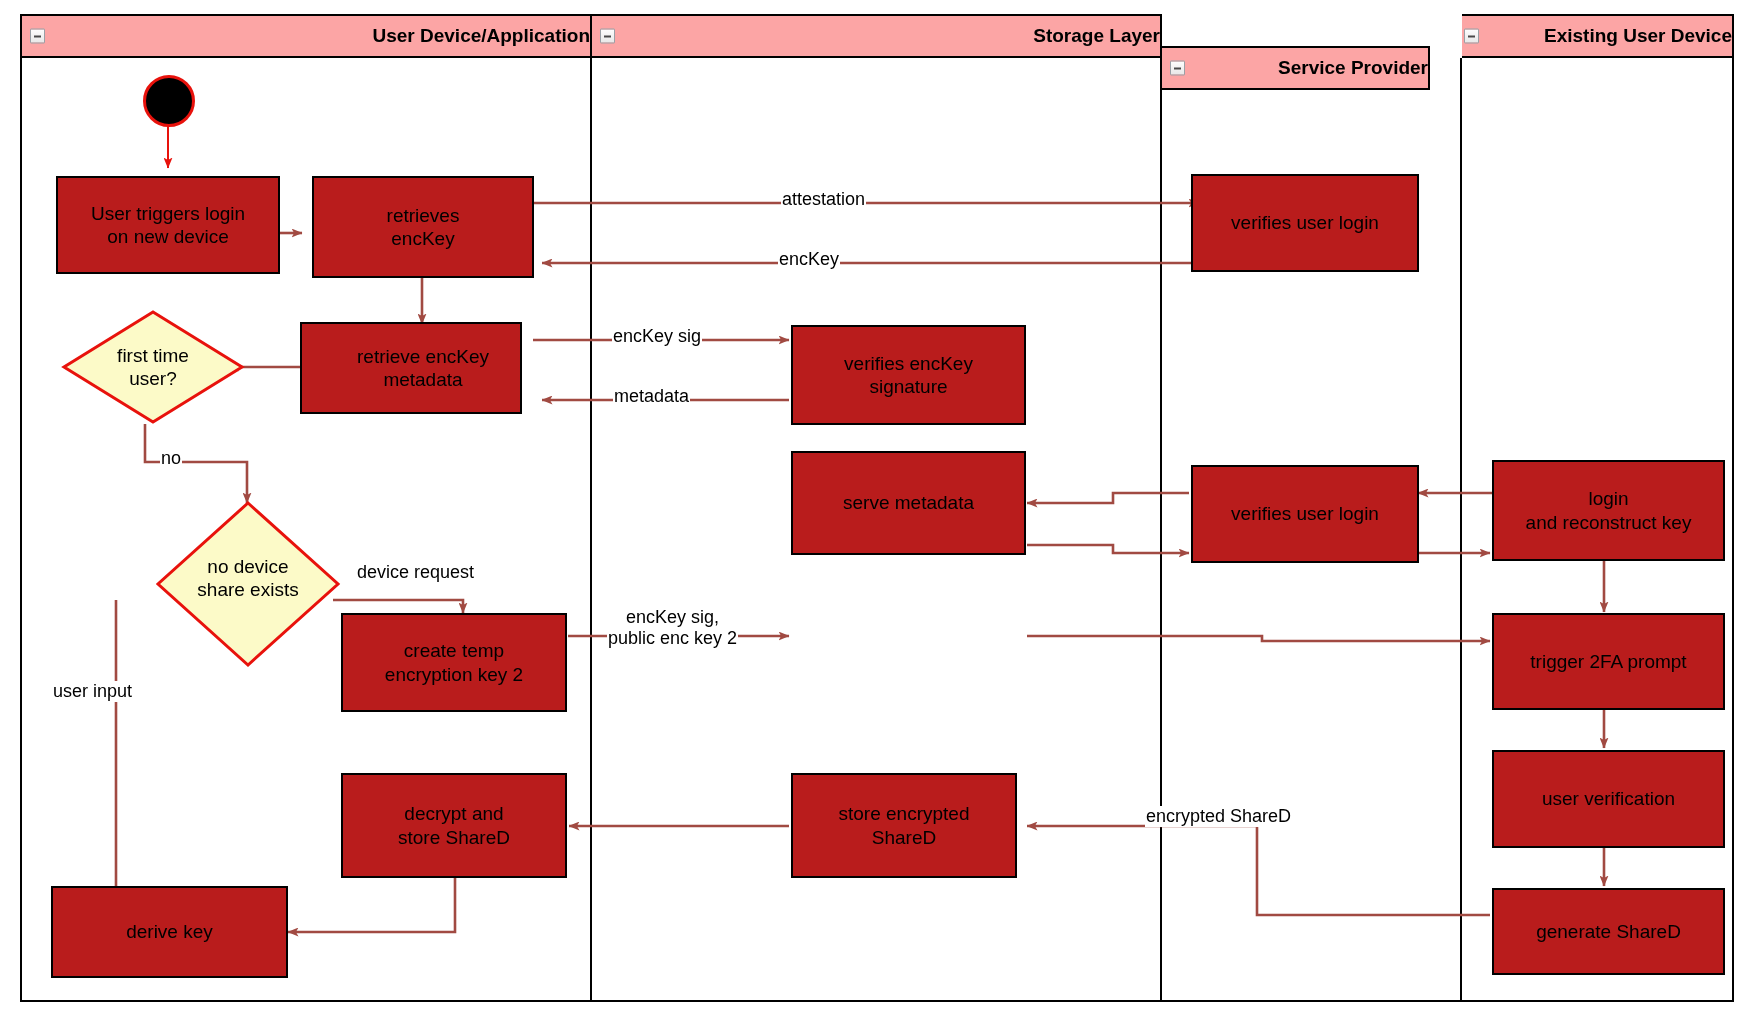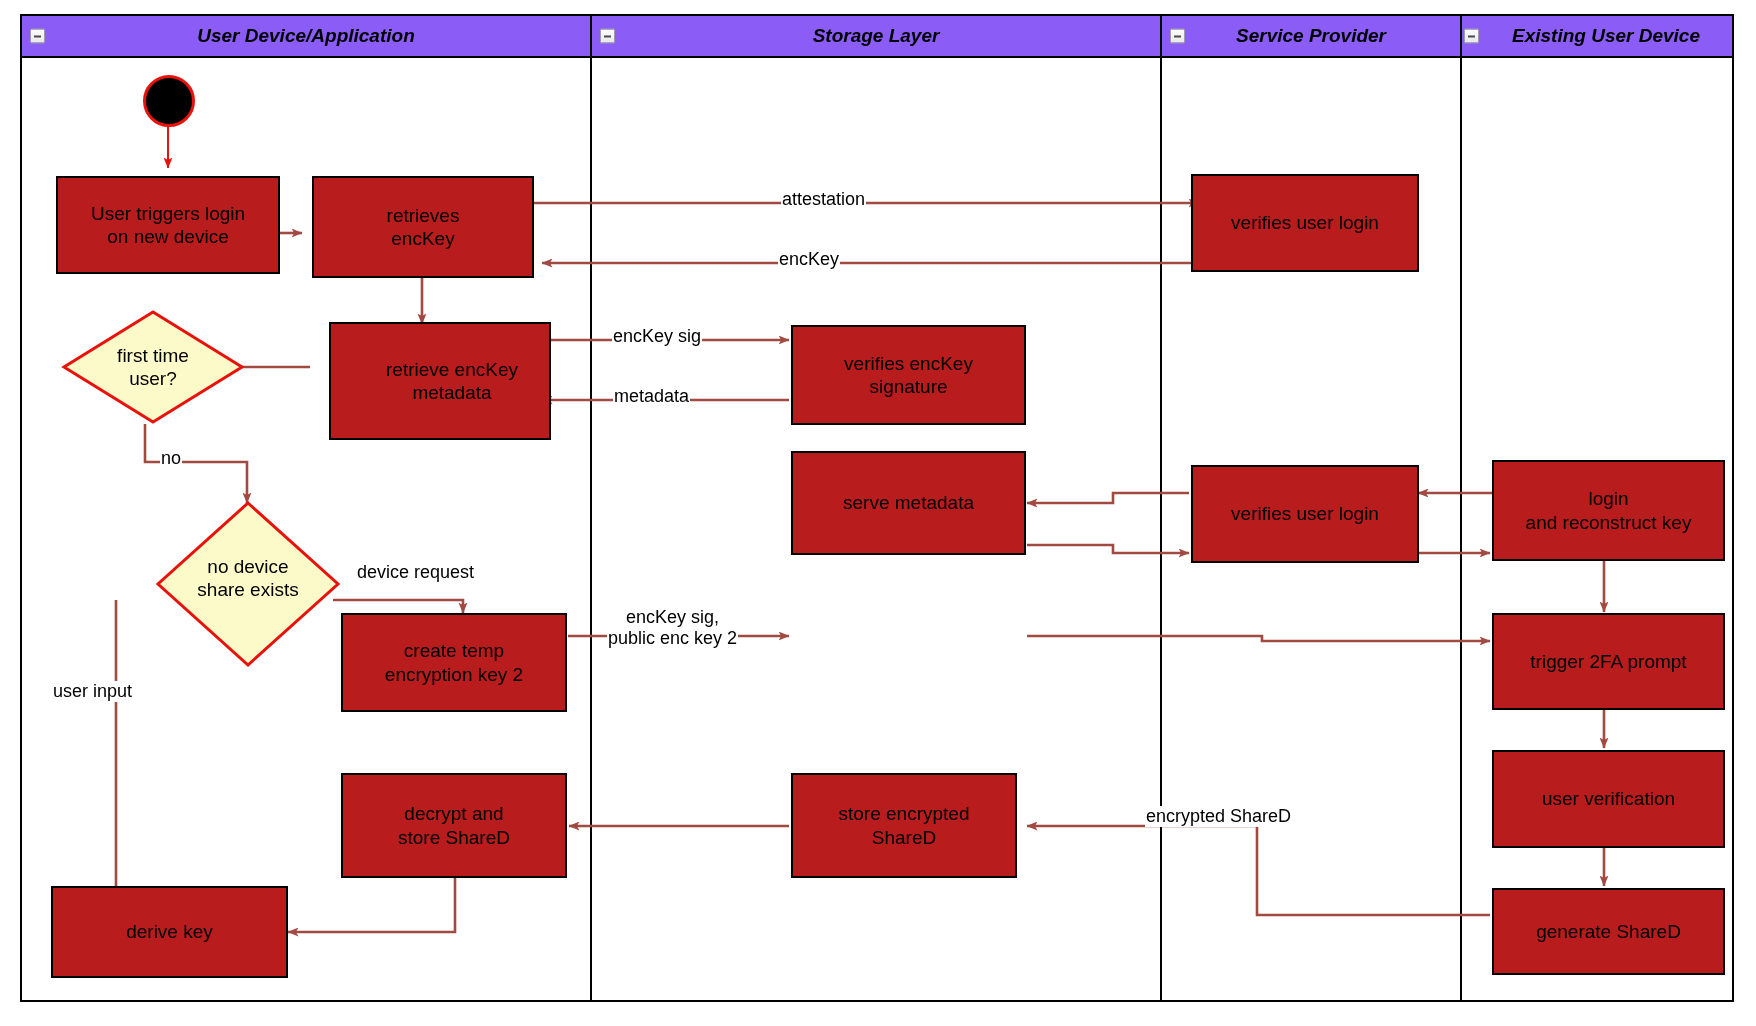--- a/index.html
+++ b/index.html
@@ -1,22 +1,22 @@
 <!DOCTYPE html>
 <html><head>
 <meta charset="utf-8">
 <title>Swimlane Activity Diagram</title>
 <style>
   html,body{margin:0;padding:0;background:#ffffff;}
   body{font-family:"Liberation Sans", sans-serif;}
   #canvas{position:relative;width:1756px;height:1026px;background:#ffffff;overflow:hidden;}
   .lane-header{position:absolute;top:14px;height:44px;box-sizing:border-box;
                border-right:2px solid #000;border-bottom:2px solid #000;
-               display:flex;align-items:center;justify-content:center;
-               background:#8b5cf6;font-style:italic;}
+               display:flex;align-items:center;justify-content:flex-end;
+               background:#fca5a5;}
   .lane-header.first{border-left:2px solid #000;border-top:2px solid #000;}
   .lane-header.notfirst{border-top:2px solid #000;}
   .lane-header.last{border-right:2px solid #000;}
   .lane-title{font-weight:bold;font-size:19px;color:#000;letter-spacing:0px;}
   .lane-body{position:absolute;top:58px;height:944px;box-sizing:border-box;
              border-right:2px solid #000;}
   .lane-body.first{border-left:2px solid #000;}
   .lane-body.last{border-right:2px solid #000;}
 
   
@@ -51,21 +51,21 @@
 <div id="canvas">
 
   <div class="lane-header first" style="left:20px;width:572px;">
     <span class="collapse-box"></span>
     <span class="lane-title">User Device/Application</span>
   </div>
   <div class="lane-header notfirst" style="left:592px;width:570px;">
     <span class="collapse-box"></span>
     <span class="lane-title">Storage Layer</span>
   </div>
-  <div class="lane-header notfirst" style="left:1162px;width:300px;">
+  <div class="lane-header notfirst" style="left:1162px;width:268px;margin-top:32px;">
     <span class="collapse-box"></span>
     <span class="lane-title">Service Provider</span>
   </div>
   <div class="lane-header notfirst last" style="left:1462px;width:272px;">
     <span class="collapse-box" style="left:2px;"></span>
     <span class="lane-title" style="margin-left:18px;">Existing User Device</span>
   </div>
 
   <div class="lane-body first" style="left:20px;width:572px;border-bottom:2px solid #000;"></div>
   <div class="lane-body" style="left:592px;width:570px;border-bottom:2px solid #000;"></div>
@@ -128,21 +128,21 @@
       <path d="M455,878 L455,932 L288,932" marker-end="url(#ah)"></path>
     </g>
   </svg>
 
   <div class="start-node" style="left:143px;top:75px;width:52px;height:52px;"></div>
 
   <div class="node" style="left:56px;top:176px;width:224px;height:98px;">User triggers login<br>on new device</div>
 
   <div class="node" style="left:312px;top:176px;width:222px;height:102px;">retrieves<br>encKey</div>
 
-  <div class="node" style="left:329px;top:322px;width:222px;height:118px;padding-left:28px;">retrieve encKey<br>metadata</div>
+  <div class="node" style="left:300px;top:322px;width:222px;height:92px;padding-left:28px;">retrieve encKey<br>metadata</div>
 
   <div class="diamond" style="left:62px;top:310px;width:182px;height:114px;text-decoration:underline;">
     <svg width="182" height="114" viewBox="0 0 182 114">
       <polygon points="91,2 180,57 91,112 2,57" fill="#fcfac8" stroke="#e8120c" stroke-width="3"></polygon>
     </svg>
     <span class="dlabel">first time<br>user?</span>
   </div>
 
   <div class="diamond" style="left:155px;top:500px;width:186px;height:168px;">
     <svg width="186" height="168" viewBox="0 0 186 168">

